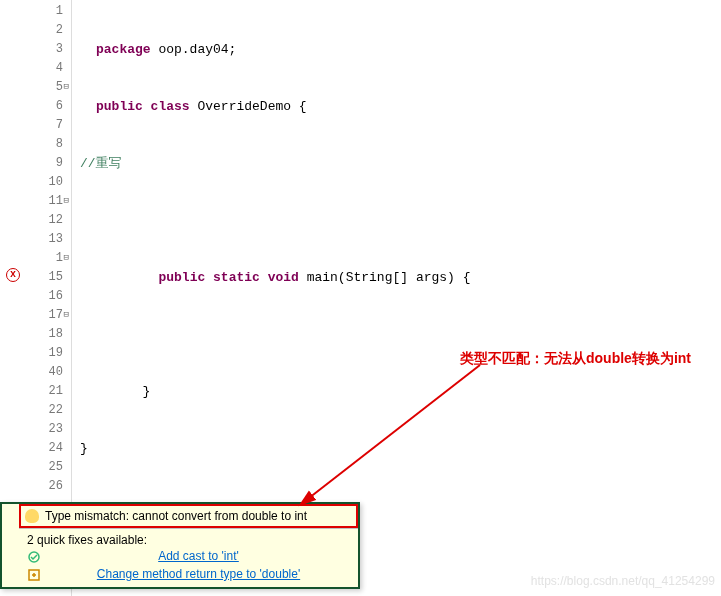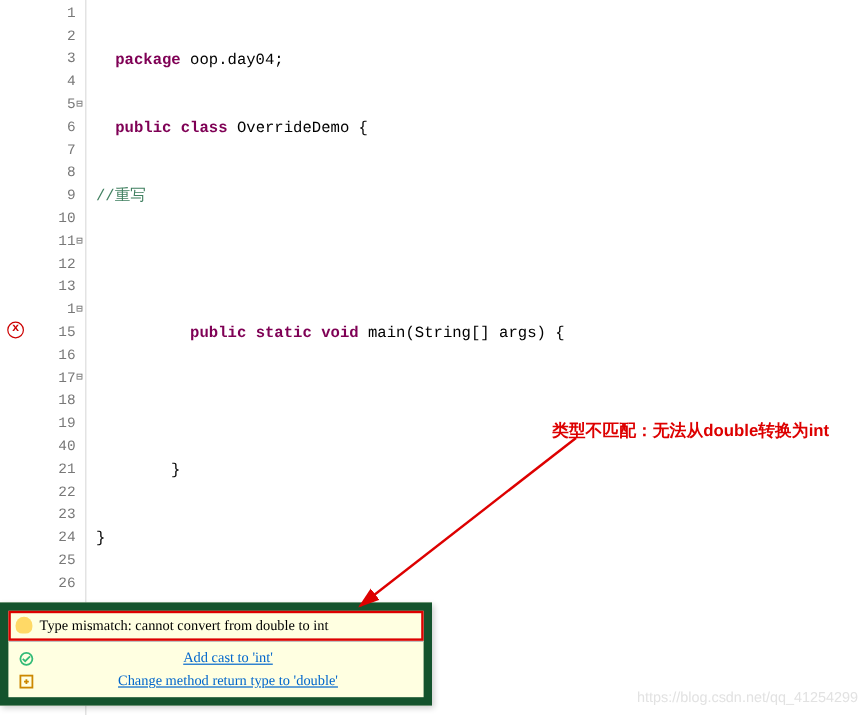--- a/index.html
+++ b/index.html
@@ -63,24 +63,25 @@
     .code-line { height: 19px; }
     .kw { color: #7f0055; font-weight: bold; margin-left: 16px; }
     .cmt { color: #3f7f5f; }
     
     .tooltip {
       position: absolute;
       left: 0px;
       top: 502px;
       width: 360px;
       background: #ffffe1;
-      border: 7px solid #14532d;
-      font-family: Liberation Serif, serif;
+      border: 2px solid #14532d;
+      font-family: Liberation Sans, sans-serif;
       font-size: 12px;
       box-shadow: 2px 2px 5px rgba(0,0,0,0.2);
+      padding-left: 17px;
     }
     .tooltip-title {
       padding: 3px 8px 3px 24px;
       border: 2px solid #d00;
       position: relative;
     }
     .tooltip-title .bulb {
       position: absolute;
       left: 4px; top: 3px;
       width: 14px; height: 14px;
@@ -194,20 +195,21 @@
   </div>
 </div>
 
 <div class="tooltip">
   <div class="tooltip-title">
     <span class="bulb"></span>
     <span>Type mismatch: cannot convert from double to int</span>
   </div>
   <div class="tooltip-sep"></div>
   <div class="tooltip-body">
+    <div>2 quick fixes available:</div>
     <div class="quickfix-line">
       <svg class="qf-icon" viewBox="0 0 14 14">
           <circle cx="7" cy="7" r="5" fill="none" stroke="#3b7" stroke-width="1.5"></circle>
           <path d="M4 7 L6 9 L10 5" fill="none" stroke="#3b7" stroke-width="1.5"></path>
         </svg>
       <span>Add cast to 'int'</span>
     </div>
     <div class="quickfix-line">
       <svg class="qf-icon" viewBox="0 0 14 14">
           <rect x="2" y="2" width="10" height="10" fill="none" stroke="#c80" stroke-width="1.5"></rect>

